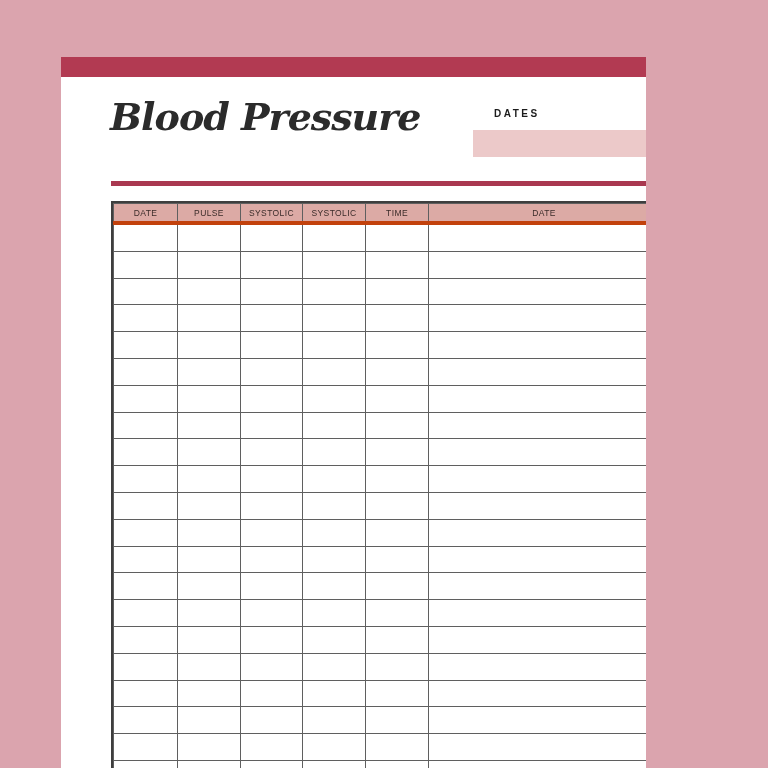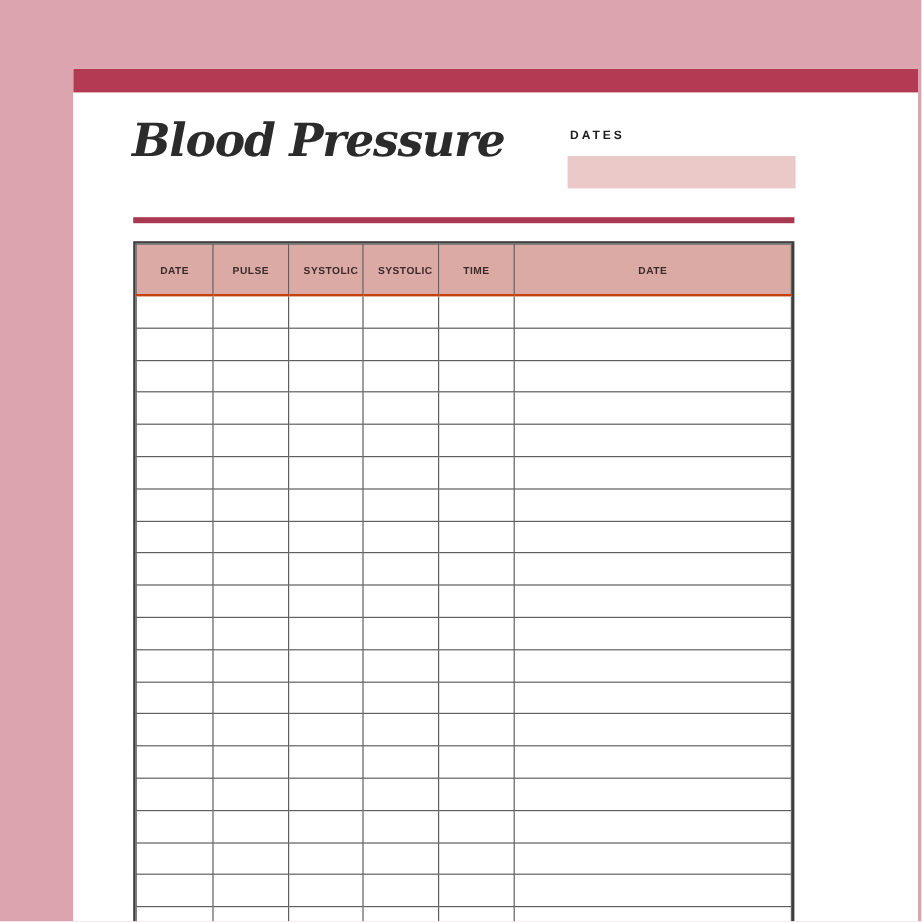--- a/index.html
+++ b/index.html
@@ -14,21 +14,21 @@
     position: relative;
     width: 768px;
     height: 768px;
     background: var(--background, #dba4ae);
     overflow: hidden;
   }
   .page {
     position: absolute;
     left: 61px;
     top: 57px;
-    width: 704px;
+    width: 585px;
     height: 711px;
     background: var(--page-bg, #ffffff);
     overflow: hidden;
   }
   .top-bar {
     position: absolute;
     left: 0;
     top: 0;
     width: 100%;
     height: 20px;
@@ -43,21 +43,21 @@
     font-style: italic;
     font-weight: bold;
     font-size: 38px;
     line-height: 1.4;
     letter-spacing: -1px;
     color: var(--title-text, #2b2b2b);
     white-space: nowrap;
   }
   .dates-label {
     position: absolute;
-    left: 414px;
+    left: 433px;
     top: 51px;
     font-size: 10px;
     font-weight: bold;
     letter-spacing: 2.5px;
     color: #1c1c1c;
   }
   .dates-box {
     position: absolute;
     left: 412px;
     top: 73px;
@@ -87,26 +87,26 @@
     border: 2px solid var(--table-border, #3e3e3e);
     background: #ffffff;
   }
   table {
     width: 100%;
     border-collapse: collapse;
     table-layout: fixed;
   }
   th {
     height: 17px;
-    padding: 12px;
+    padding: 0;
     background: var(--header-fill, #dcaaa5);
     border: 1px solid var(--grid-line, #5f5f5f);
-    border-bottom: 2px solid #c2410c;
+    border-bottom: 4px solid #c2410c;
     font-size: 8.5px;
-    font-weight: bold;
+    font-weight: normal;
     letter-spacing: 0.4px;
     color: var(--header-text, #3a2b29);
     text-align: center;
     vertical-align: middle;
   }
   td {
     height: 25.8px;
     padding: 0;
     border: 1px solid var(--grid-line, #646464);
     background: #ffffff;

